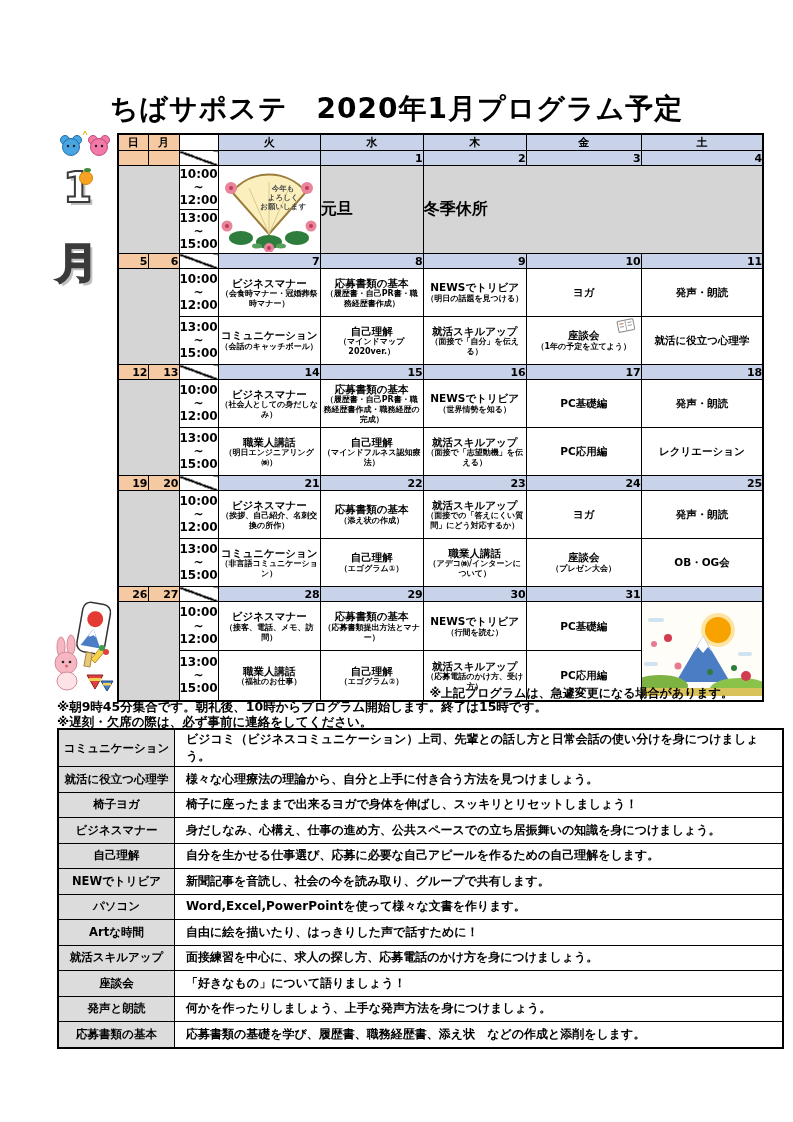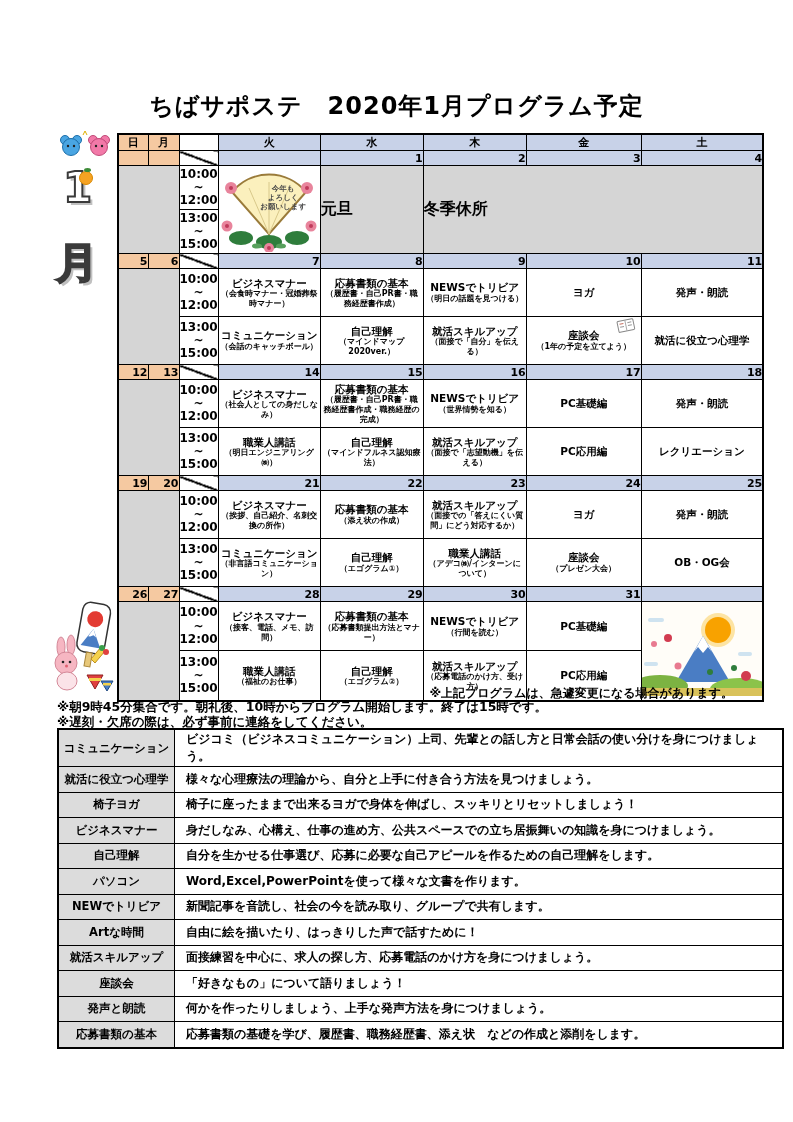--- a/index.html
+++ b/index.html
@@ -1,19 +1,19 @@
 <!DOCTYPE html>
 <html><head>
 <meta charset="utf-8">
 <style>
   html,body{margin:0;padding:0;background:#fff;}
   .page{position:relative;width:793px;height:1122px;background:#fff;overflow:hidden;
         font-family:"DejaVu Sans",sans-serif;font-weight:700;color:#000;}
   .title{position:absolute;left:0;top:90px;width:793px;text-align:center;
-         font-size:24px;letter-spacing:1px;}
+         font-size:28px;letter-spacing:1px;}
   
   .cal{position:absolute;left:117px;top:133px;border-collapse:collapse;table-layout:fixed;}
   .cal td,.cal th{border:1px solid #000;padding:0;overflow:hidden;}
   .cal{border:2px solid #000;}
   .cal th{font-size:11px;text-align:center;}
   .hd-sun{background:#f5c9a1;}
   .hd-week{background:#c8d2e8;}
   .hd-time{background:#fff;}
   .d-sun{background:#f5c9a1;}
   .d-week{background:#c8d2e8;}
@@ -470,28 +470,28 @@
         </tr>
     <tr>
           <td class="lg-label">ビジネスマナー</td>
           <td class="lg-desc">身だしなみ、心構え、仕事の進め方、公共スペースでの立ち居振舞いの知識を身につけましょう。</td>
         </tr>
     <tr>
           <td class="lg-label">自己理解</td>
           <td class="lg-desc">自分を生かせる仕事選び、応募に必要な自己アピールを作るための自己理解をします。</td>
         </tr>
     <tr>
+          <td class="lg-label">NEWでトリビア</td>
+          <td class="lg-desc">新聞記事を音読し、社会の今を読み取り、グループで共有します。</td>
+        </tr>
+    <tr>
           <td class="lg-label">パソコン</td>
           <td class="lg-desc">Word,Excel,PowerPointを使って様々な文書を作ります。</td>
         </tr>
     <tr>
-          <td class="lg-label">NEWでトリビア</td>
-          <td class="lg-desc">新聞記事を音読し、社会の今を読み取り、グループで共有します。</td>
-        </tr>
-    <tr>
           <td class="lg-label">Artな時間</td>
           <td class="lg-desc">自由に絵を描いたり、はっきりした声で話すために！</td>
         </tr>
     <tr>
           <td class="lg-label">就活スキルアップ</td>
           <td class="lg-desc">面接練習を中心に、求人の探し方、応募電話のかけ方を身につけましょう。</td>
         </tr>
     <tr>
           <td class="lg-label">座談会</td>
           <td class="lg-desc">「好きなもの」について語りましょう！</td>

